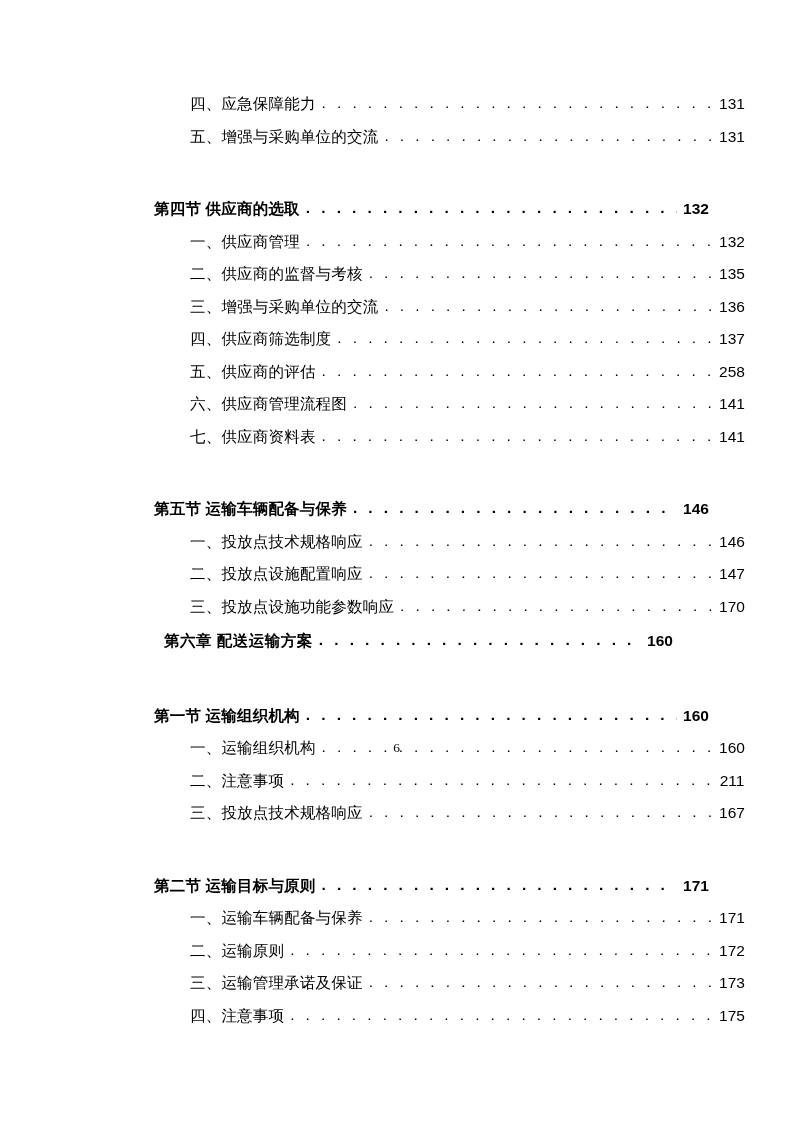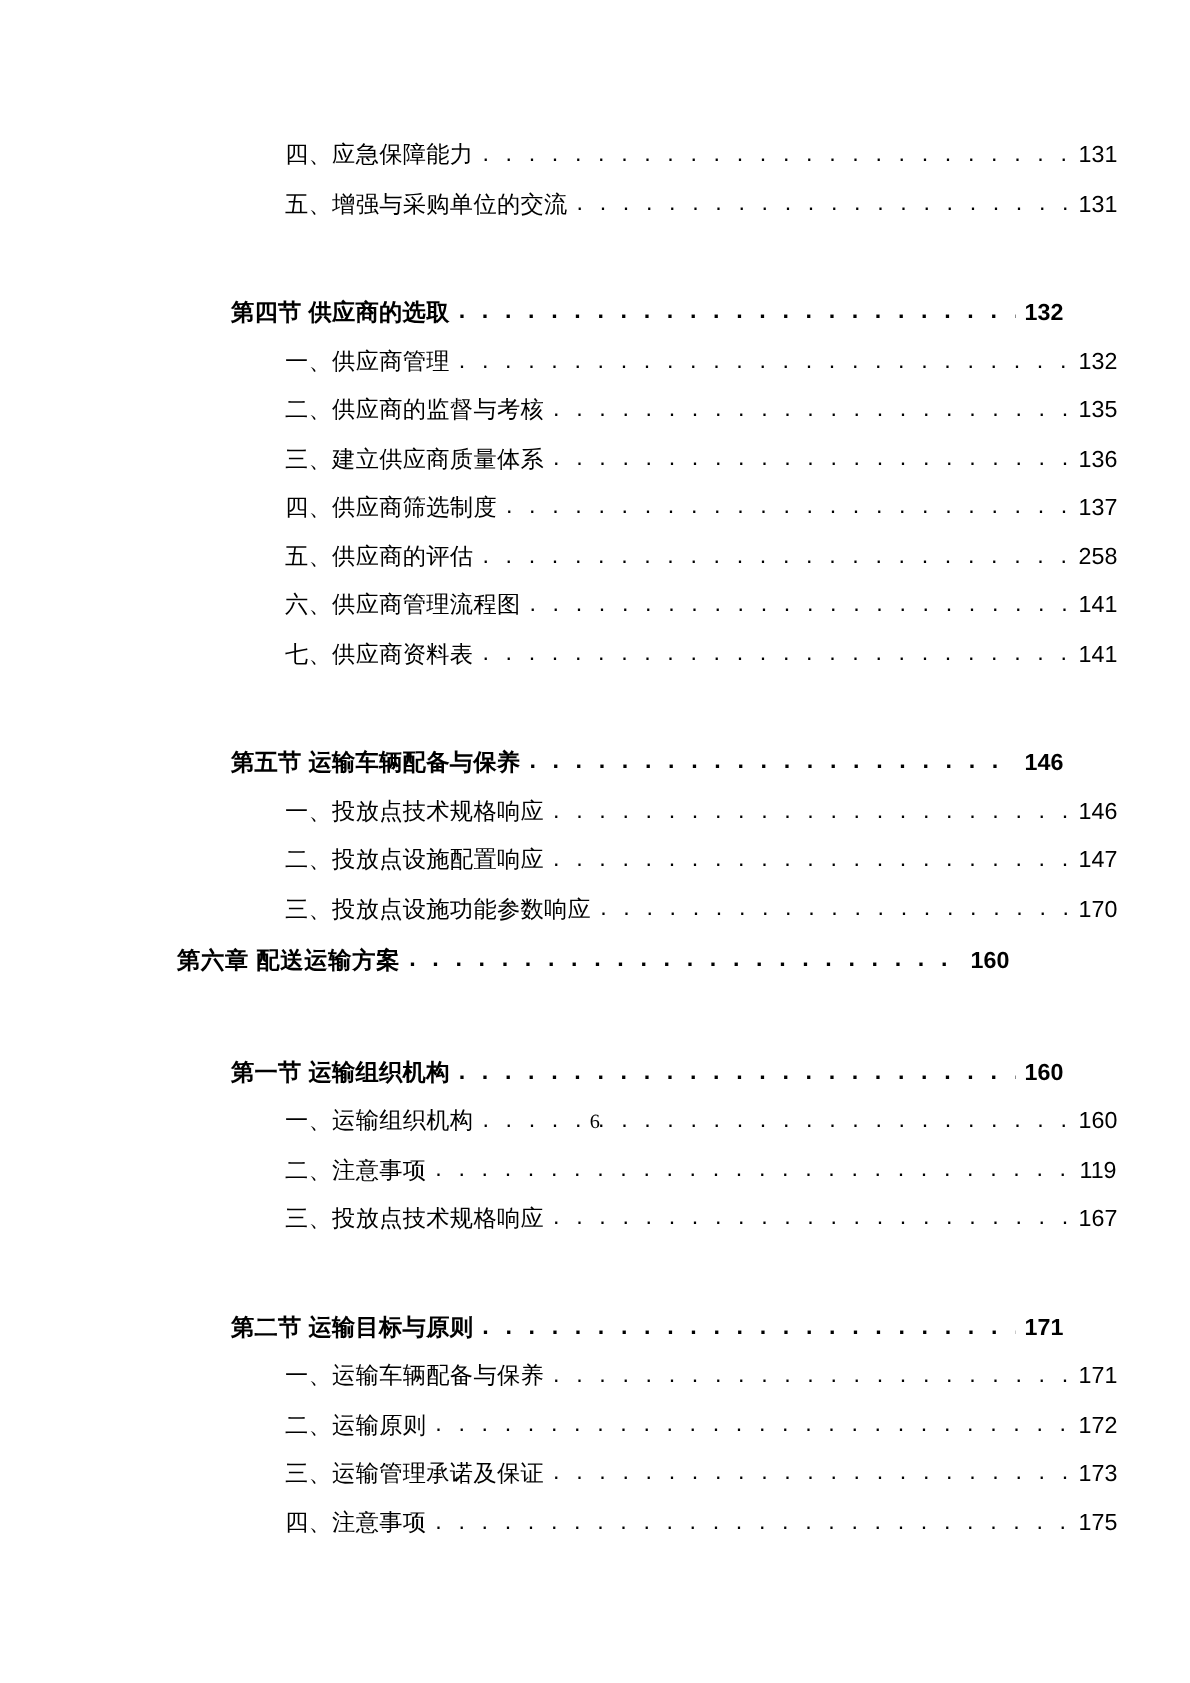--- a/index.html
+++ b/index.html
@@ -53,21 +53,21 @@
   .toc-entry .page-num {
     flex: 0 0 auto;
     text-align: center;
     min-width: 30px;
   }
   
   .lvl-chapter {
     font-weight: bold;
     margin-left: 0px;
   }
-  .lvl-chapter .title { letter-spacing: 0.5px; }
+  .lvl-chapter .title { letter-spacing: 0.5px; margin-left: 46px; }
   .lvl-section {
     margin-left: 36px;
     font-weight: bold;
     margin-top: 40px;
   }
   .lvl-sub {
     margin-left: 72px;
     font-weight: normal;
   }
   .row-space {
@@ -115,21 +115,21 @@
         <span class="page-num">132</span>
       </div>
       <div class="row-space"></div>
       <div class="toc-entry lvl-sub">
         <span class="title">二、供应商的监督与考核</span>
         <span class="leader">. . . . . . . . . . . . . . . . . . . . . . . . . . . . . . . . . . . . . . . . . . . . . . . . . . . . . . . . . . . . . . . . .</span>
         <span class="page-num">135</span>
       </div>
       <div class="row-space"></div>
       <div class="toc-entry lvl-sub">
-        <span class="title">三、建立供应商质量体系</span>
+        <span class="title">三、增强与采购单位的交流</span>
         <span class="leader">. . . . . . . . . . . . . . . . . . . . . . . . . . . . . . . . . . . . . . . . . . . . . . . . . . . . . . . . . . . . . . . . .</span>
         <span class="page-num">136</span>
       </div>
       <div class="row-space"></div>
       <div class="toc-entry lvl-sub">
         <span class="title">四、供应商筛选制度</span>
         <span class="leader">. . . . . . . . . . . . . . . . . . . . . . . . . . . . . . . . . . . . . . . . . . . . . . . . . . . . . . . . . . . . . . . . .</span>
         <span class="page-num">137</span>
       </div>
       <div class="row-space"></div>
@@ -189,21 +189,21 @@
       <div class="row-space"></div>
       <div class="toc-entry lvl-sub">
         <span class="title">一、运输组织机构</span>
         <span class="leader">. . . . . . . . . . . . . . . . . . . . . . . . . . . . . . . . . . . . . . . . . . . . . . . . . . . . . . . . . . . . . . . . .</span>
         <span class="page-num">160</span>
       </div>
       <div class="row-space"></div>
       <div class="toc-entry lvl-sub">
         <span class="title">二、注意事项</span>
         <span class="leader">. . . . . . . . . . . . . . . . . . . . . . . . . . . . . . . . . . . . . . . . . . . . . . . . . . . . . . . . . . . . . . . . .</span>
-        <span class="page-num">119</span>
+        <span class="page-num">211</span>
       </div>
       <div class="row-space"></div>
       <div class="toc-entry lvl-sub">
         <span class="title">三、投放点技术规格响应</span>
         <span class="leader">. . . . . . . . . . . . . . . . . . . . . . . . . . . . . . . . . . . . . . . . . . . . . . . . . . . . . . . . . . . . . . . . .</span>
         <span class="page-num">167</span>
       </div>
       <div class="row-space"></div>
       <div class="toc-entry lvl-section">
         <span class="title">第二节 运输目标与原则</span>

